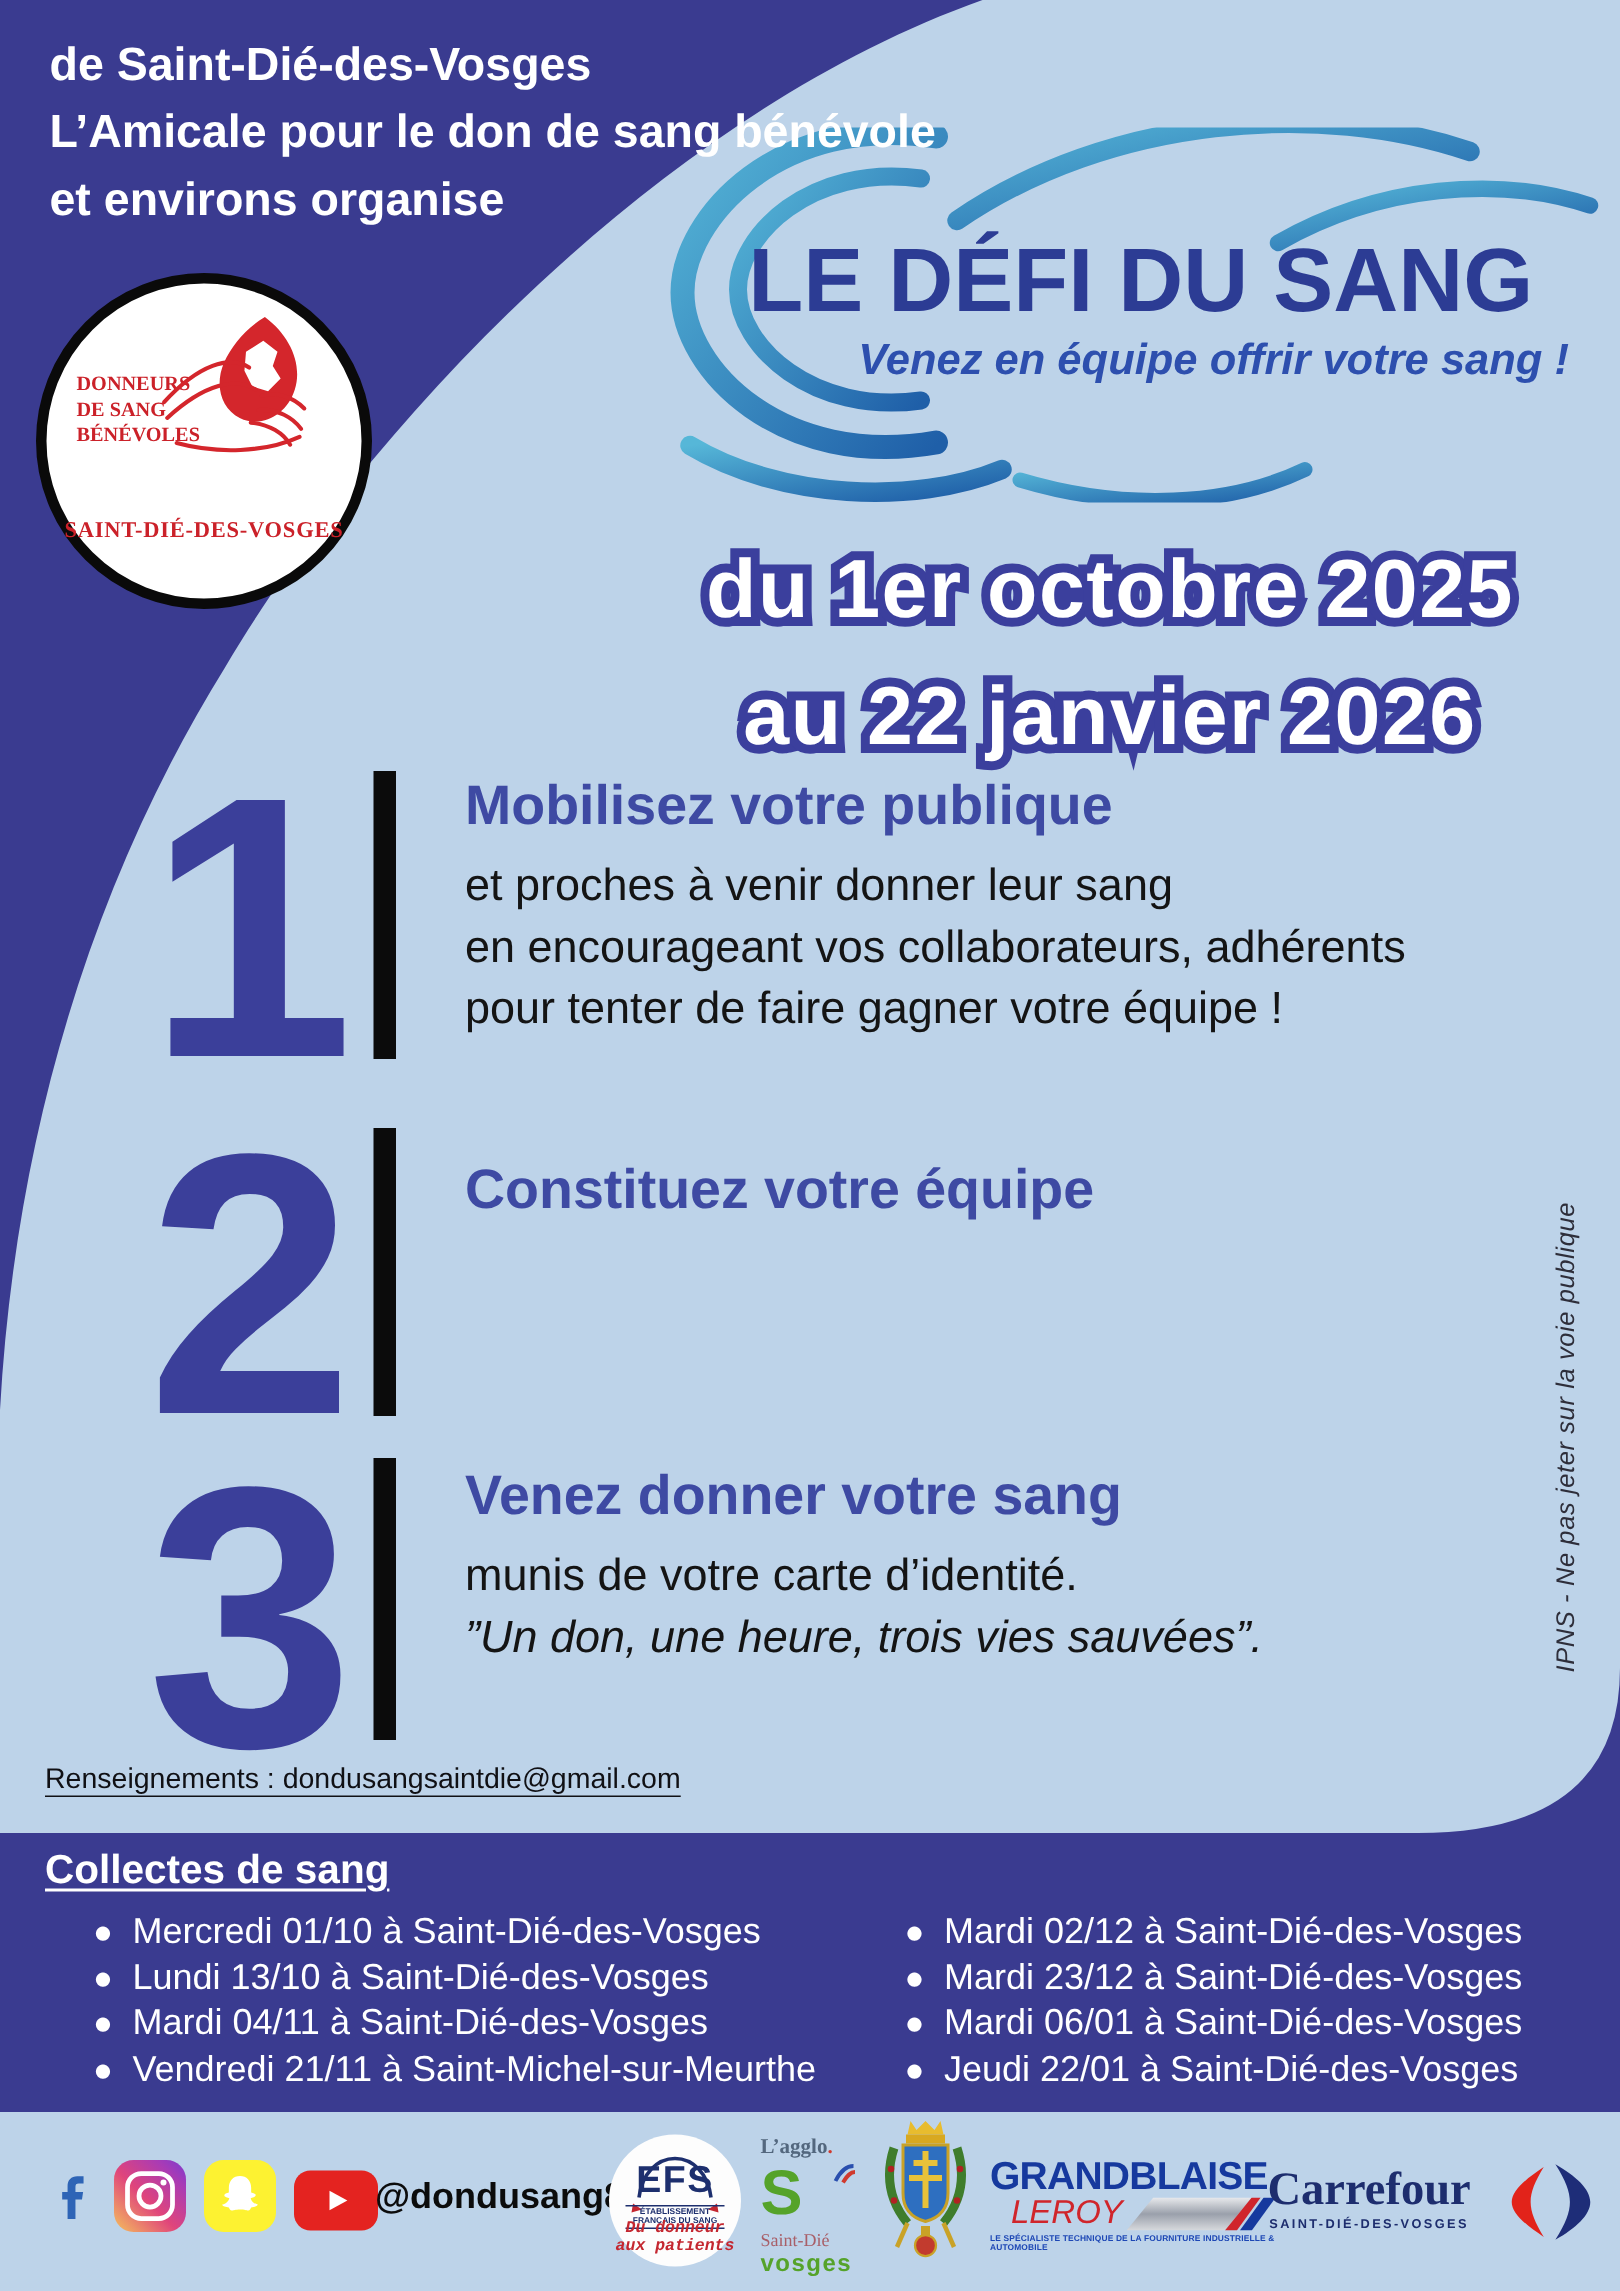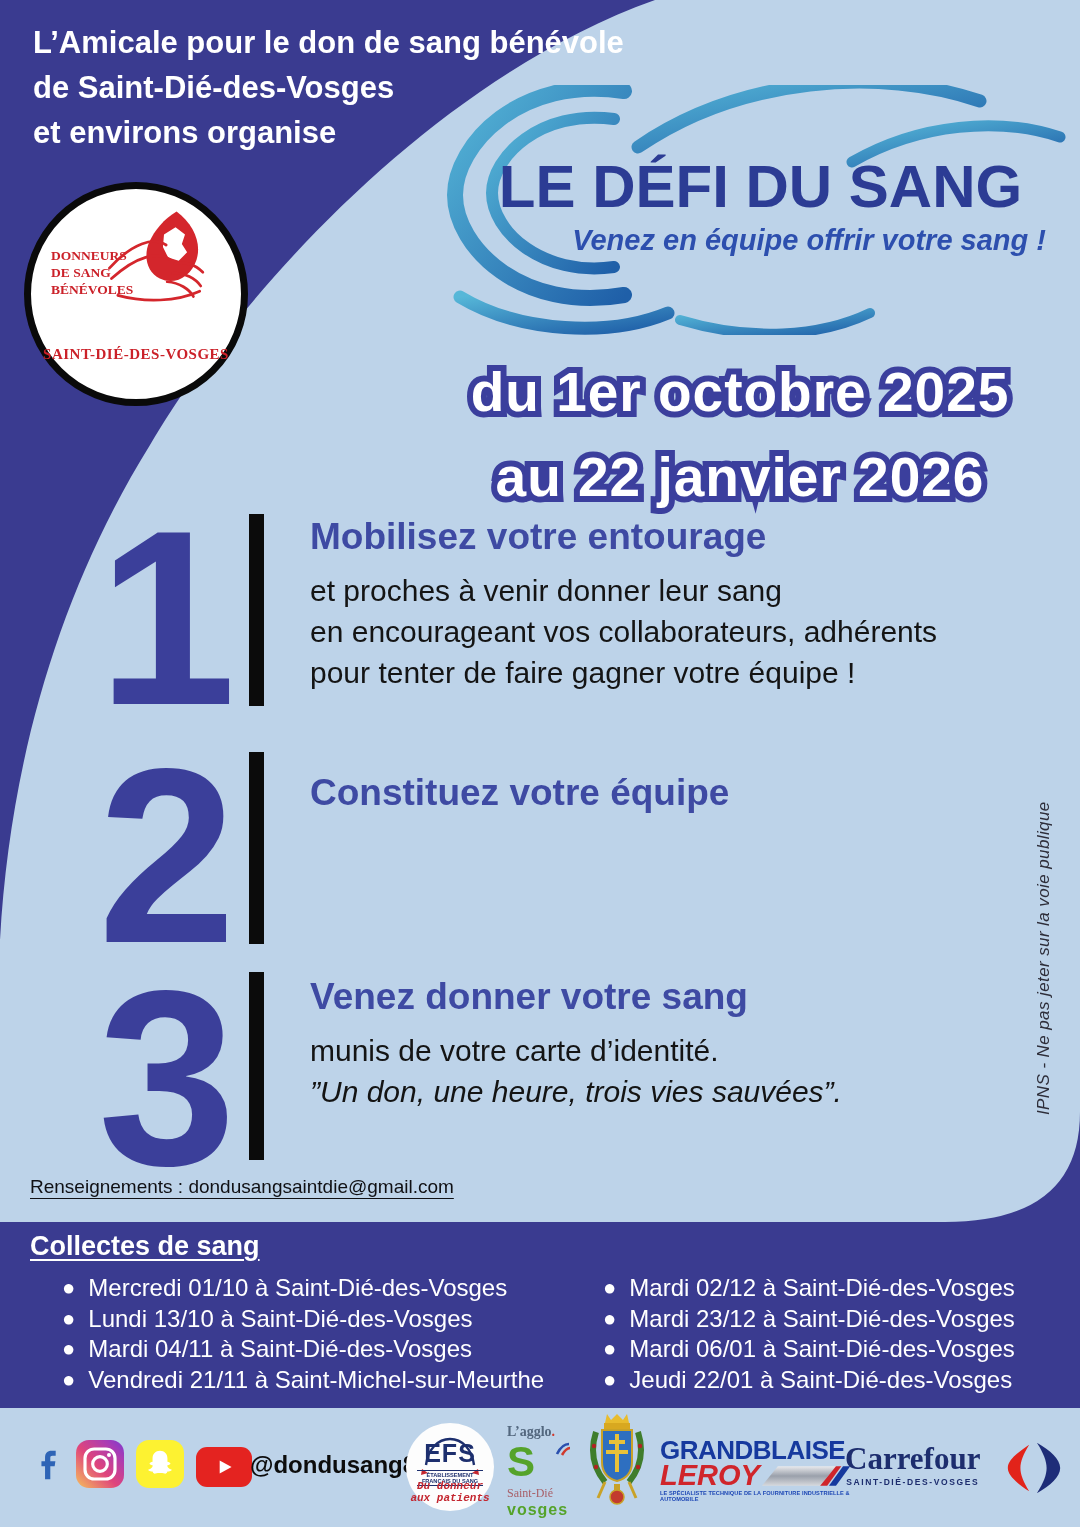--- a/index.html
+++ b/index.html
@@ -81,21 +81,21 @@
   .agglo-letter{color:#55a32a;font-size:42px;font-weight:800;line-height:44px;position:relative;}
   .agglo-flag{position:absolute;top:2px;right:2px;}
   .agglo-place{color:#a85f68;font-size:12px;font-family:"Liberation Serif",serif;margin-top:2px;}
   .agglo-region{color:#55a32a;font-size:16px;font-weight:800;letter-spacing:1px;}
 
   .crest{left:585px;top:1412px;z-index:2;}
 
   .gbl{left:660px;top:1437px;width:190px;z-index:2;}
   .gbl-1{color:#16399e;font-size:26px;font-weight:800;letter-spacing:-0.5px;line-height:26px;}
   .gbl-row{display:flex;align-items:flex-end;gap:2px;}
-  .gbl-2{color:#d0252b;font-size:29px;font-weight:700;font-style:italic;line-height:24px;}
+  .gbl-2{color:#d0252b;font-size:22px;font-weight:400;font-style:italic;line-height:24px;margin-left:14px;}
   .gbl-cap{color:#1d47b5;font-size:5.6px;font-weight:700;margin-top:3px;letter-spacing:.1px;}
 
   .carrefour{left:845px;top:1443px;text-align:center;z-index:2;}
   .cf-name{color:#1d2d6e;font-size:31px;font-weight:700;font-family:"Liberation Serif",serif;line-height:32px;}
   .cf-sub{color:#1d2d6e;font-size:8.5px;font-weight:700;letter-spacing:1.6px;margin-top:2px;}
   .cf-mark{left:1002px;top:1440px;z-index:2;}
 </style>
 </head>
 <body>
 
@@ -103,22 +103,22 @@
   <rect x="0" y="0" width="1080" height="1527" fill="#3a3b90"></rect>
   <path d="M 655 0 L 1080 0 L 1080 1112
            Q 1080 1222 945 1222
            L 0 1222 L 0 940
            C 10 760 60 590 150 445
            C 235 300 430 80 655 0 Z" fill="#bdd3e9"></path>
   <rect x="0" y="1408" width="1080" height="119" fill="#bdd3e9"></rect>
 </svg>
 
 <div class="abs header">
+  <div>de Saint-Dié-des-Vosges</div>
   <div>L’Amicale pour le don de sang bénévole</div>
-  <div>de Saint-Dié-des-Vosges</div>
   <div>et environs organise</div>
 </div>
 
 <div class="abs org-logo">
   <div class="org-left">
     <div>DONNEURS</div>
     <div>DE SANG</div>
     <div>BÉNÉVOLES</div>
   </div>
   <svg class="org-art" width="126" height="126" viewBox="0 0 120 120">
@@ -163,21 +163,21 @@
   </span>
   <span class="od">
     <span class="back">au 22 janvier 2026</span>
     <span class="front">au 22 janvier 2026</span>
   </span>
 </div>
 
 <div class="abs step-number" style="left:98px;top:522px;">1</div>
 <div class="abs step-bar" style="left:249px;top:514px;height:192px;"></div>
 <div class="abs step-text" style="top:516px;">
-  <div class="step-head">Mobilisez votre entourage</div>
+  <div class="step-head">Mobilisez votre publique</div>
   <div class="step-line">et proches à venir donner leur sang</div>
   <div class="step-line">en encourageant vos collaborateurs, adhérents</div>
   <div class="step-line">pour tenter de faire gagner votre équipe !</div>
 </div>
 
 <div class="abs step-number" style="left:98px;top:760px;">2</div>
 <div class="abs step-bar" style="left:249px;top:752px;height:192px;"></div>
 <div class="abs step-text" style="top:772px;">
   <div class="step-head">Constituez votre équipe</div>
 </div>

